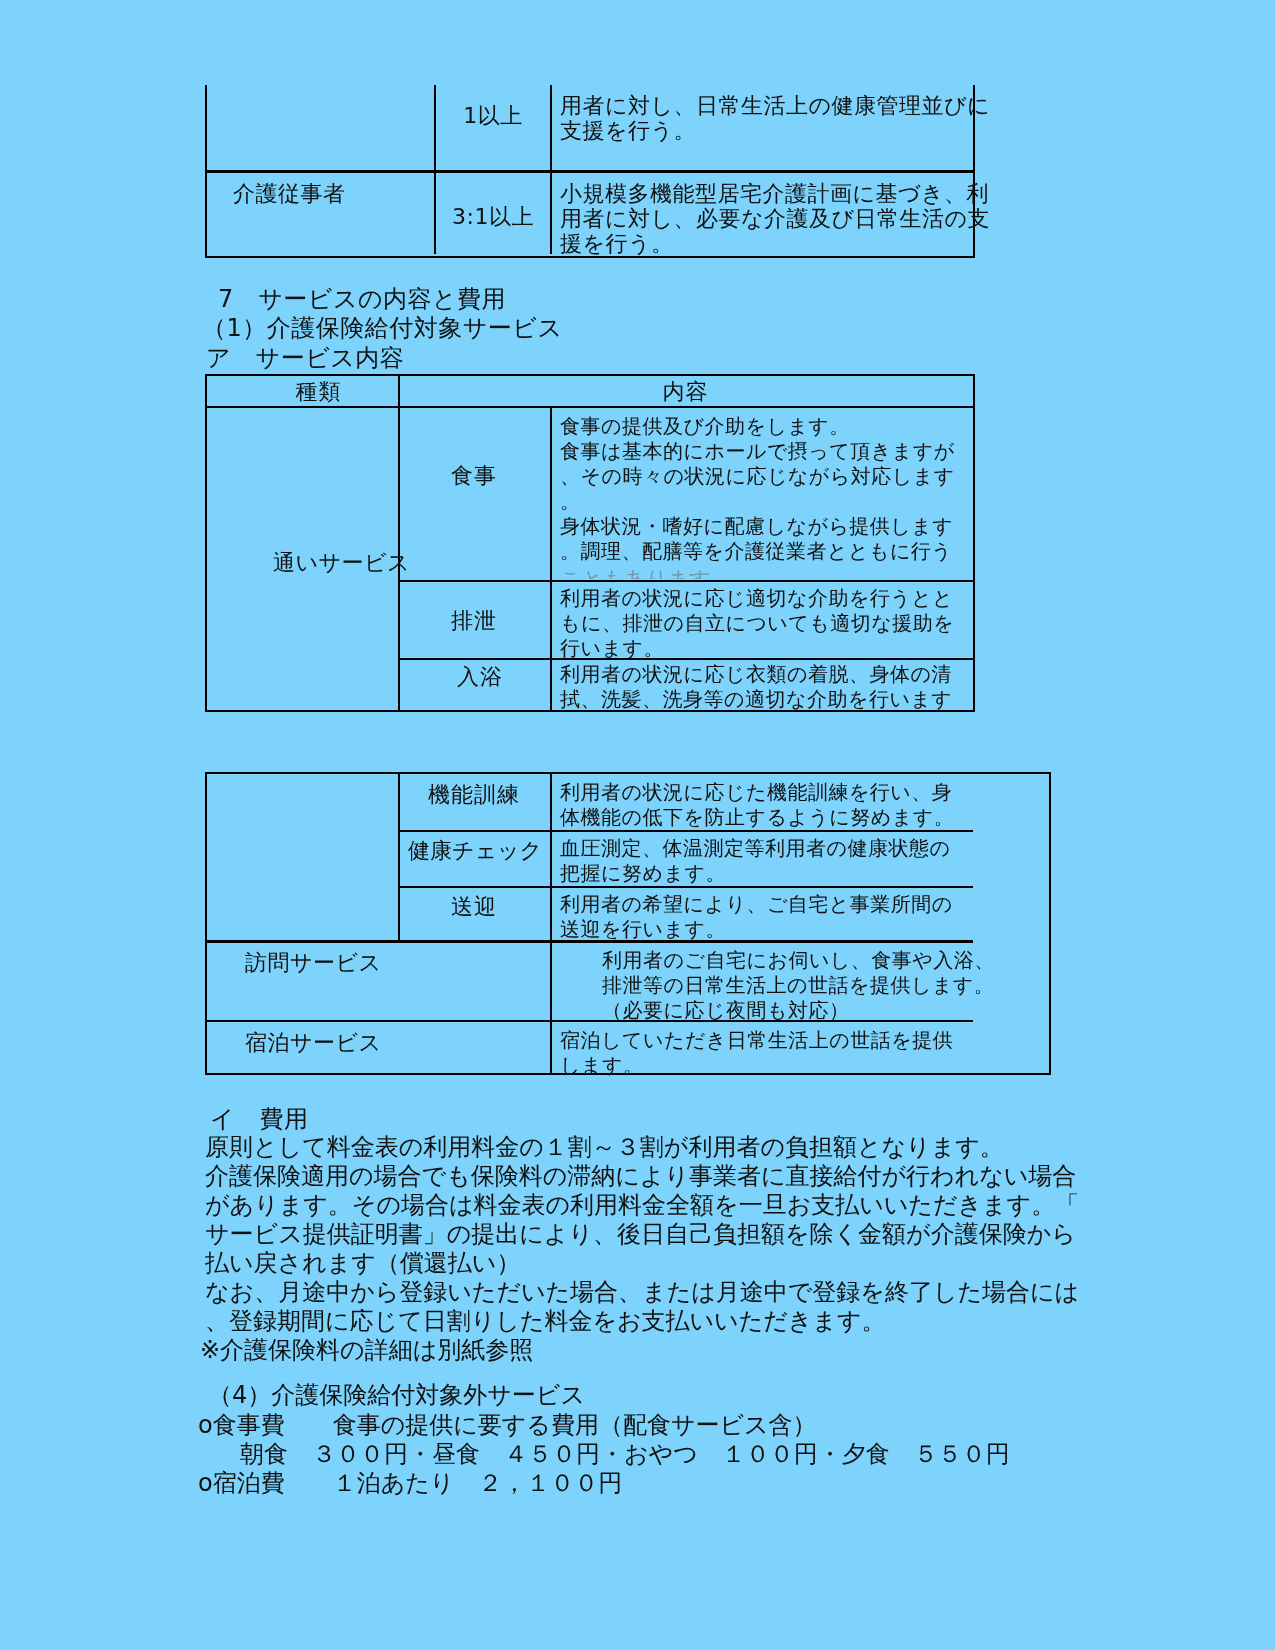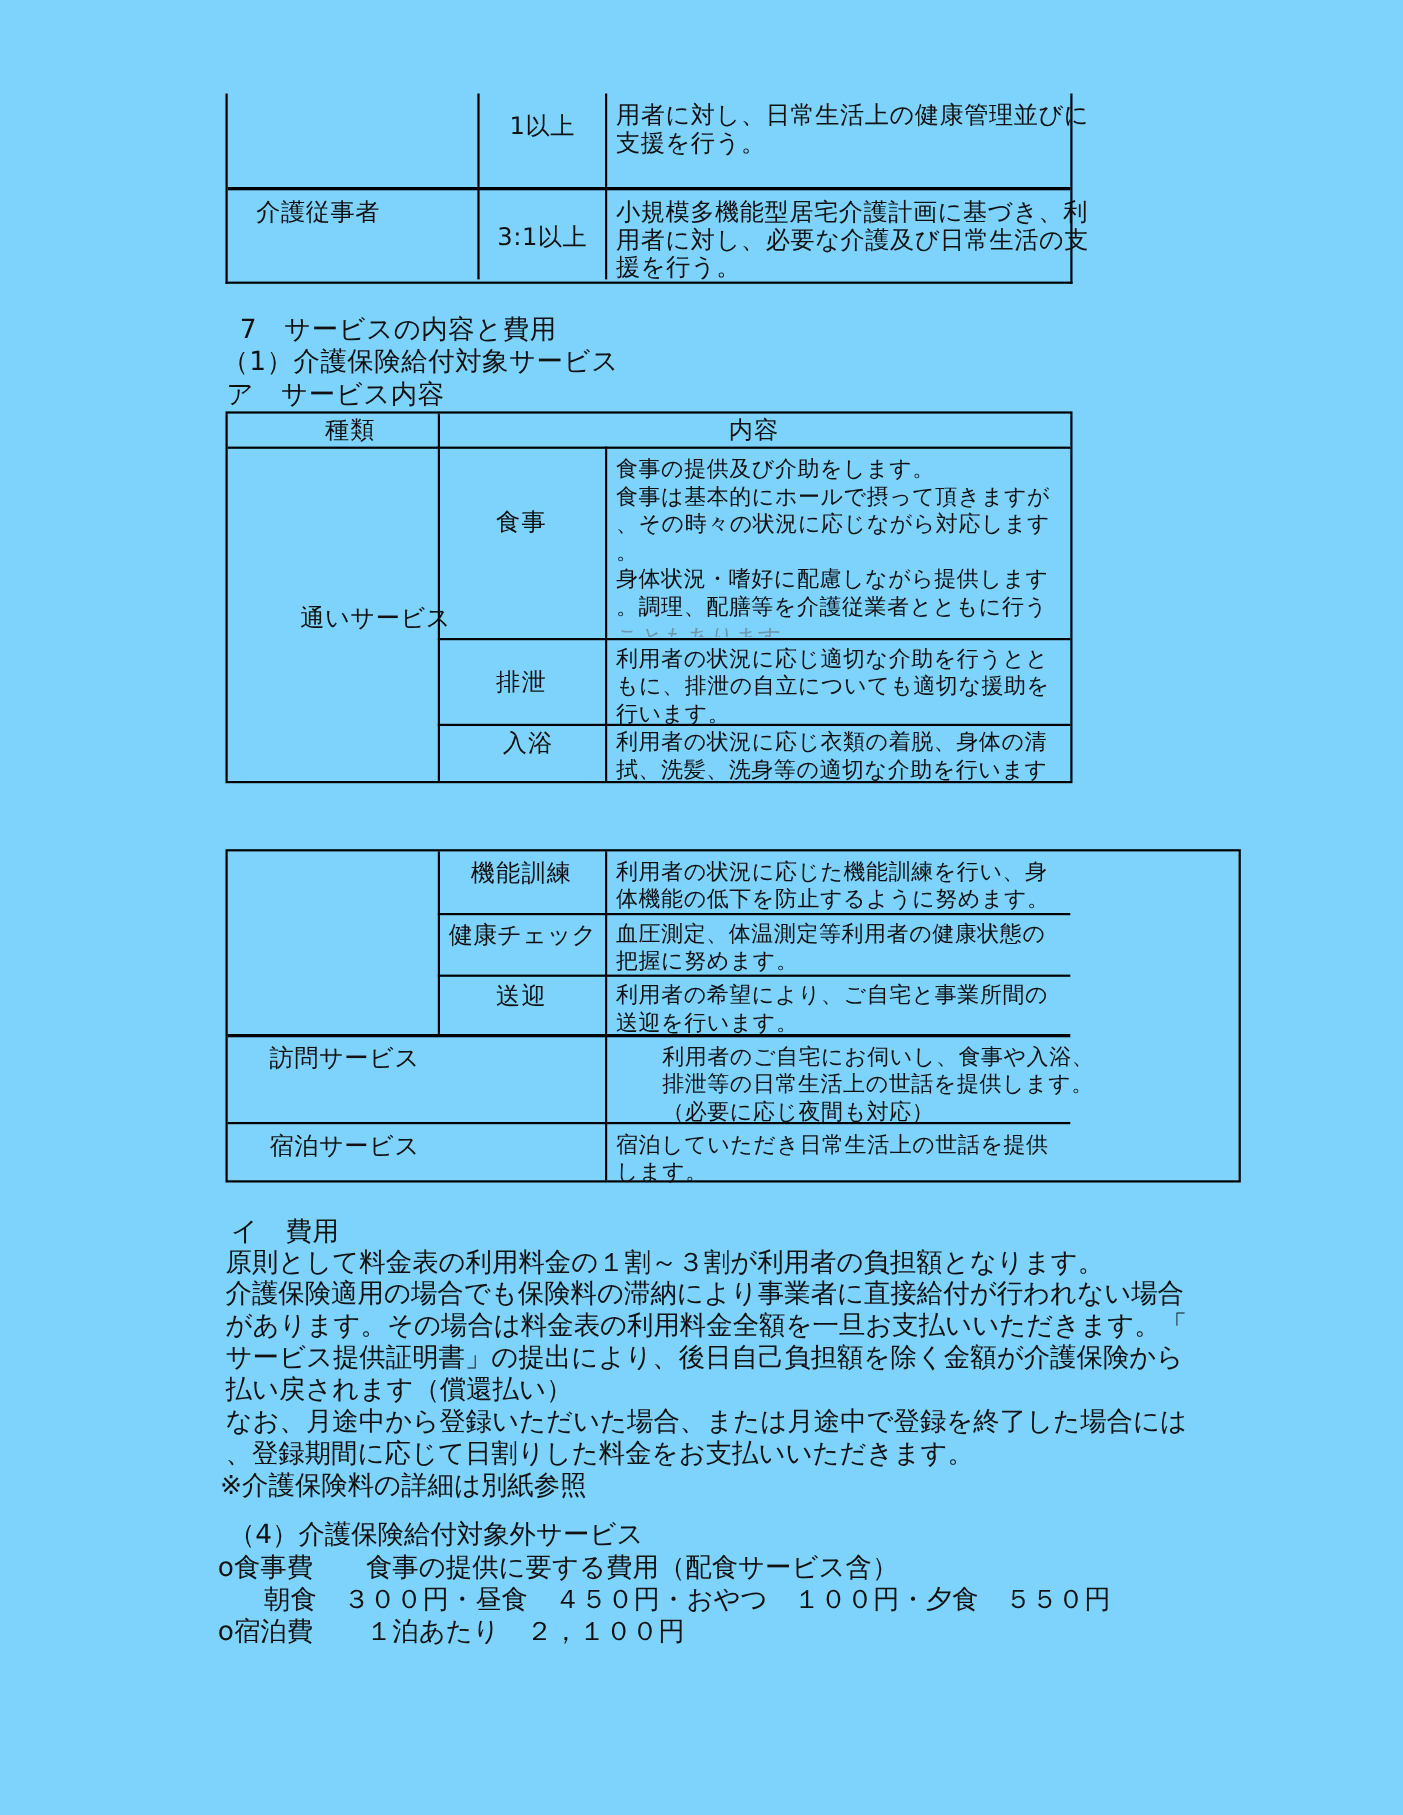--- a/index.html
+++ b/index.html
@@ -69,21 +69,21 @@
     <div class="celltxt clabel" style="left:191px;top:232px;width:152px;text-align:center;">排泄</div>
     <div class="celltxt cdesc" style="left:353px;top:210px;">利用者の状況に応じ適切な介助を行うとと
 もに、排泄の自立についても適切な援助を
 行います。</div>
 
     <div class="celltxt clabel" style="left:191px;top:288px;width:164px;text-align:center;">入浴</div>
     <div class="celltxt cdesc" style="left:353px;top:286px;">利用者の状況に応じ衣類の着脱、身体の清
 拭、洗髪、洗身等の適切な介助を行います</div>
   </div>
 
-  <div class="tbox" style="left:205px;top:772px;width:923px;height:303px;">
+  <div class="tbox" style="left:205px;top:772px;width:846px;height:303px;">
 
     <div class="vline" style="left:191px;top:0;height:168px;"></div>
     <div class="vline" style="left:343px;top:0;height:299px;"></div>
     <div class="hline" style="left:191px;top:56px;width:575px;"></div>
     <div class="hline" style="left:191px;top:112px;width:575px;"></div>
     <div class="hline" style="left:0;top:166px;width:766px;height:3px;"></div>
     <div class="hline" style="left:0;top:246px;width:766px;"></div>
 
     <div class="celltxt clabel" style="left:191px;top:8px;width:152px;text-align:center;">機能訓練</div>
     <div class="celltxt cdesc" style="left:353px;top:6px;">利用者の状況に応じた機能訓練を行い、身

